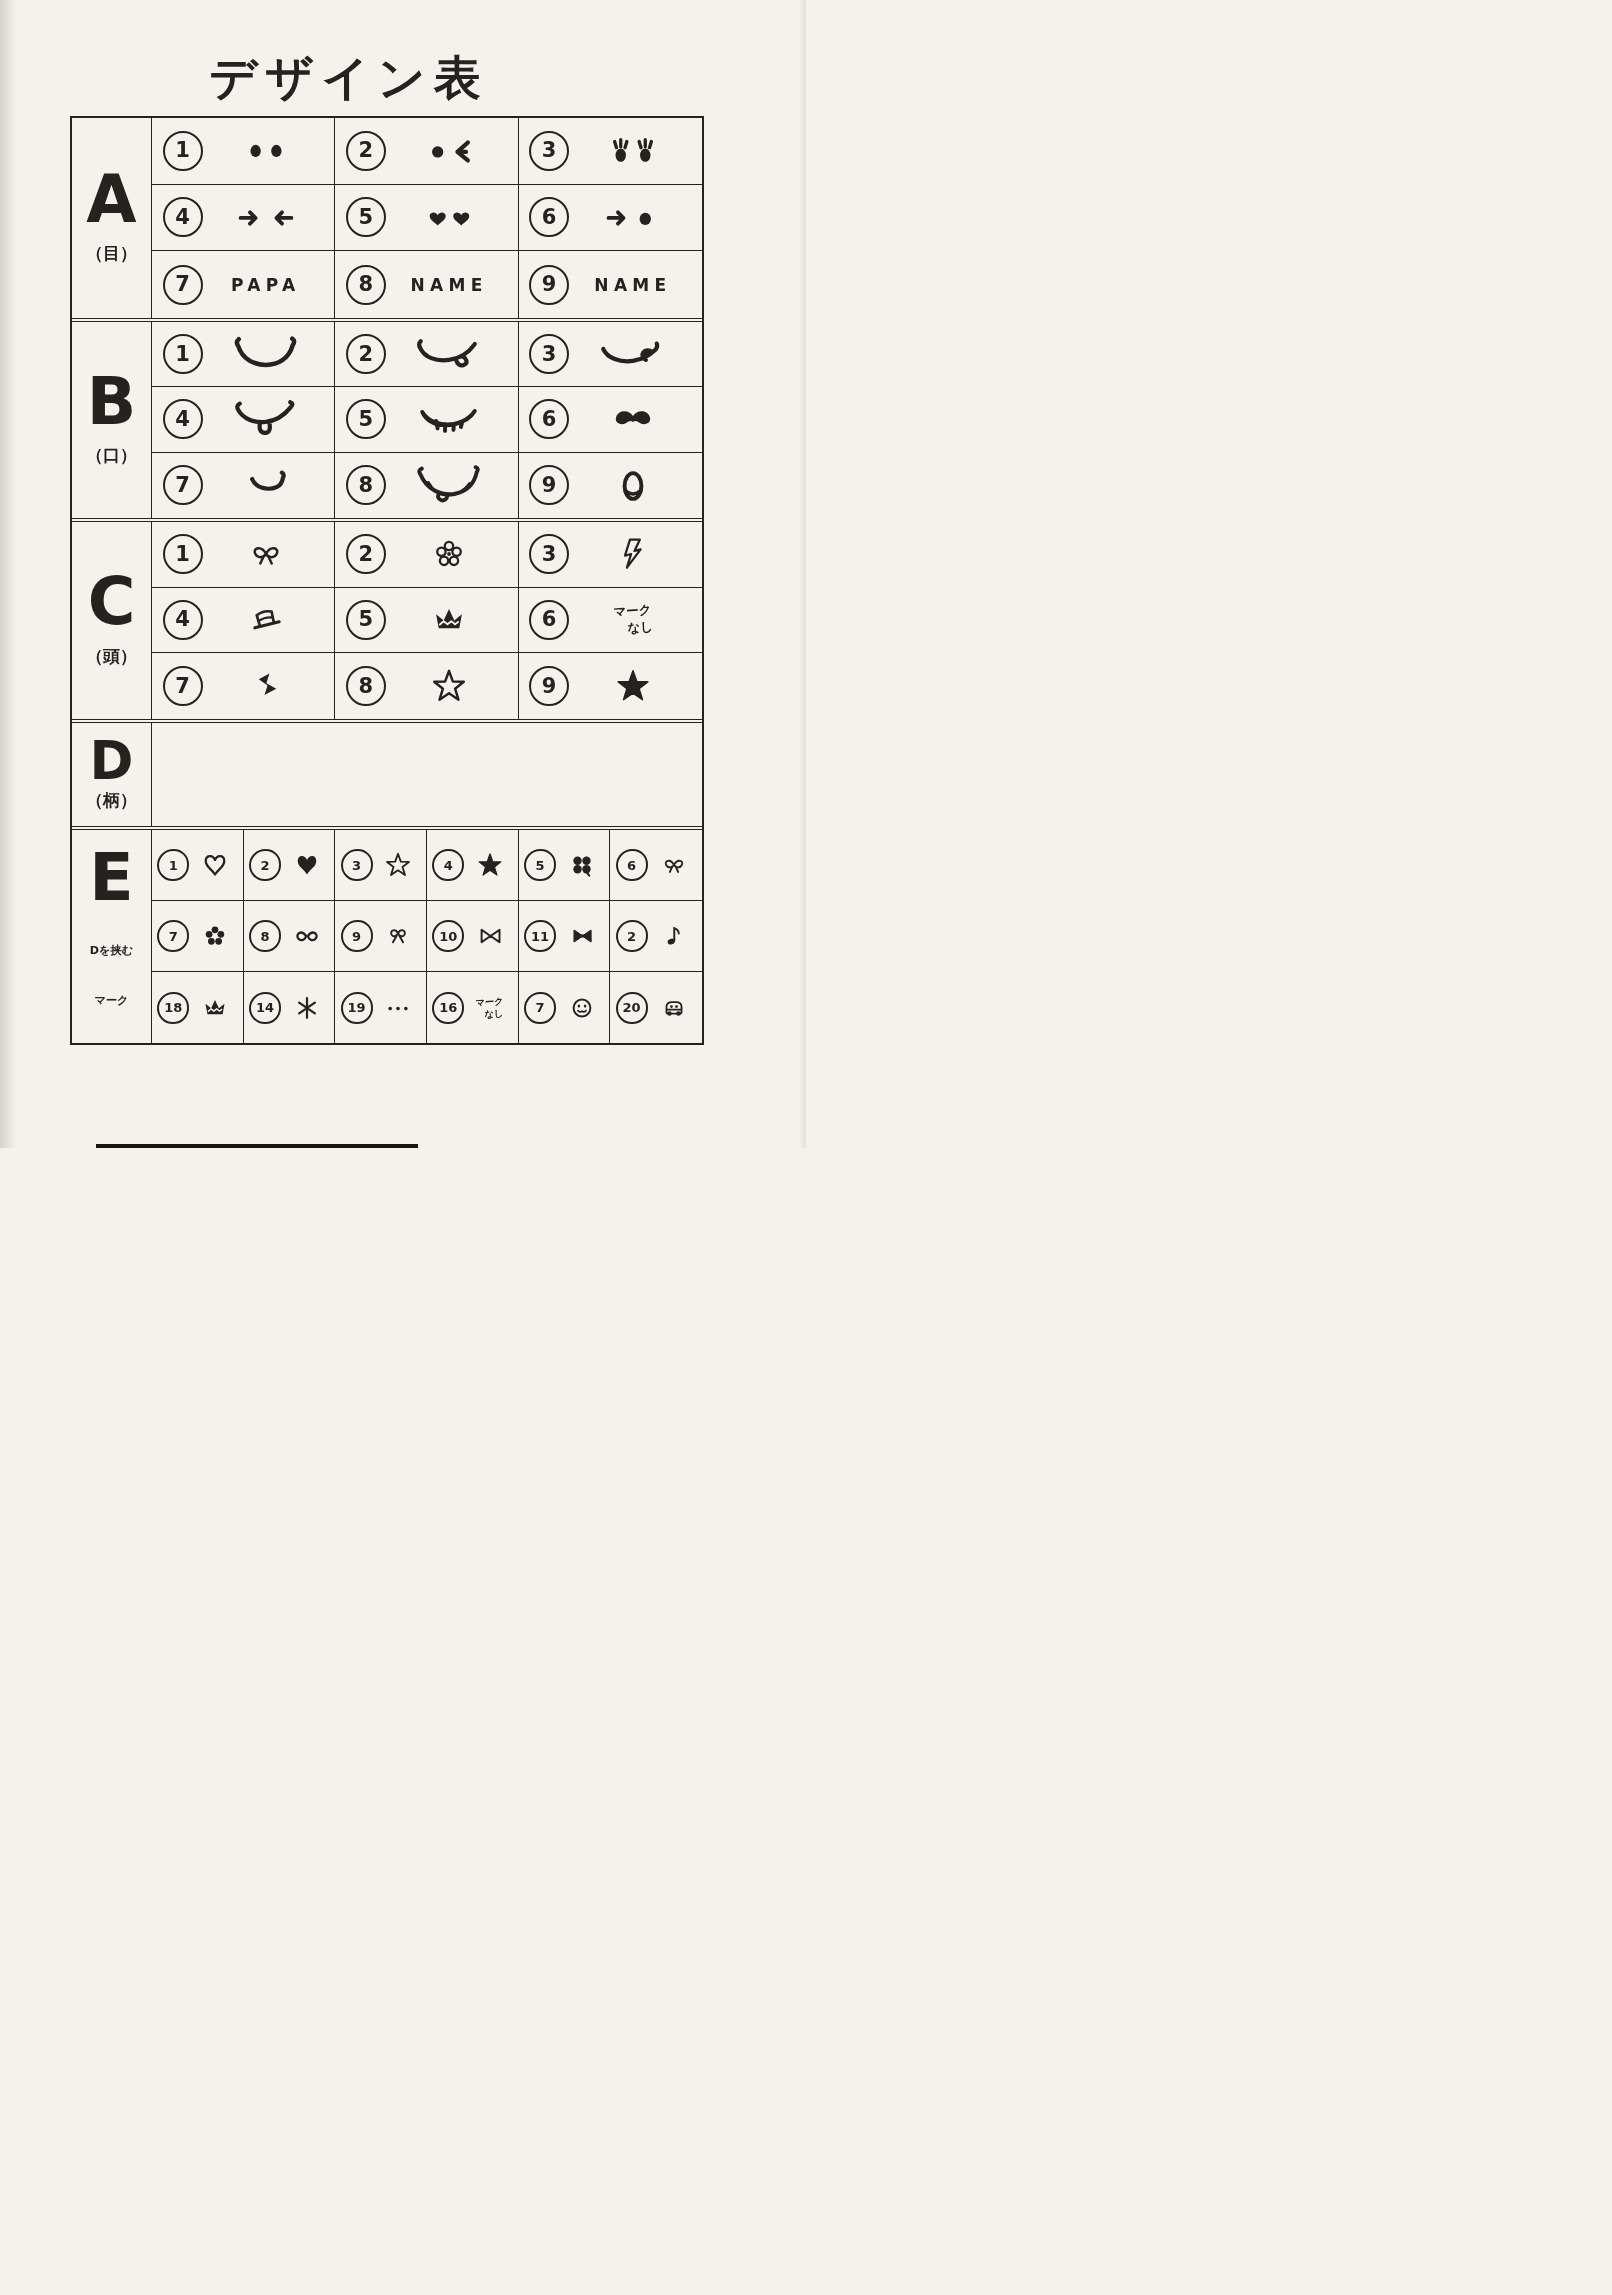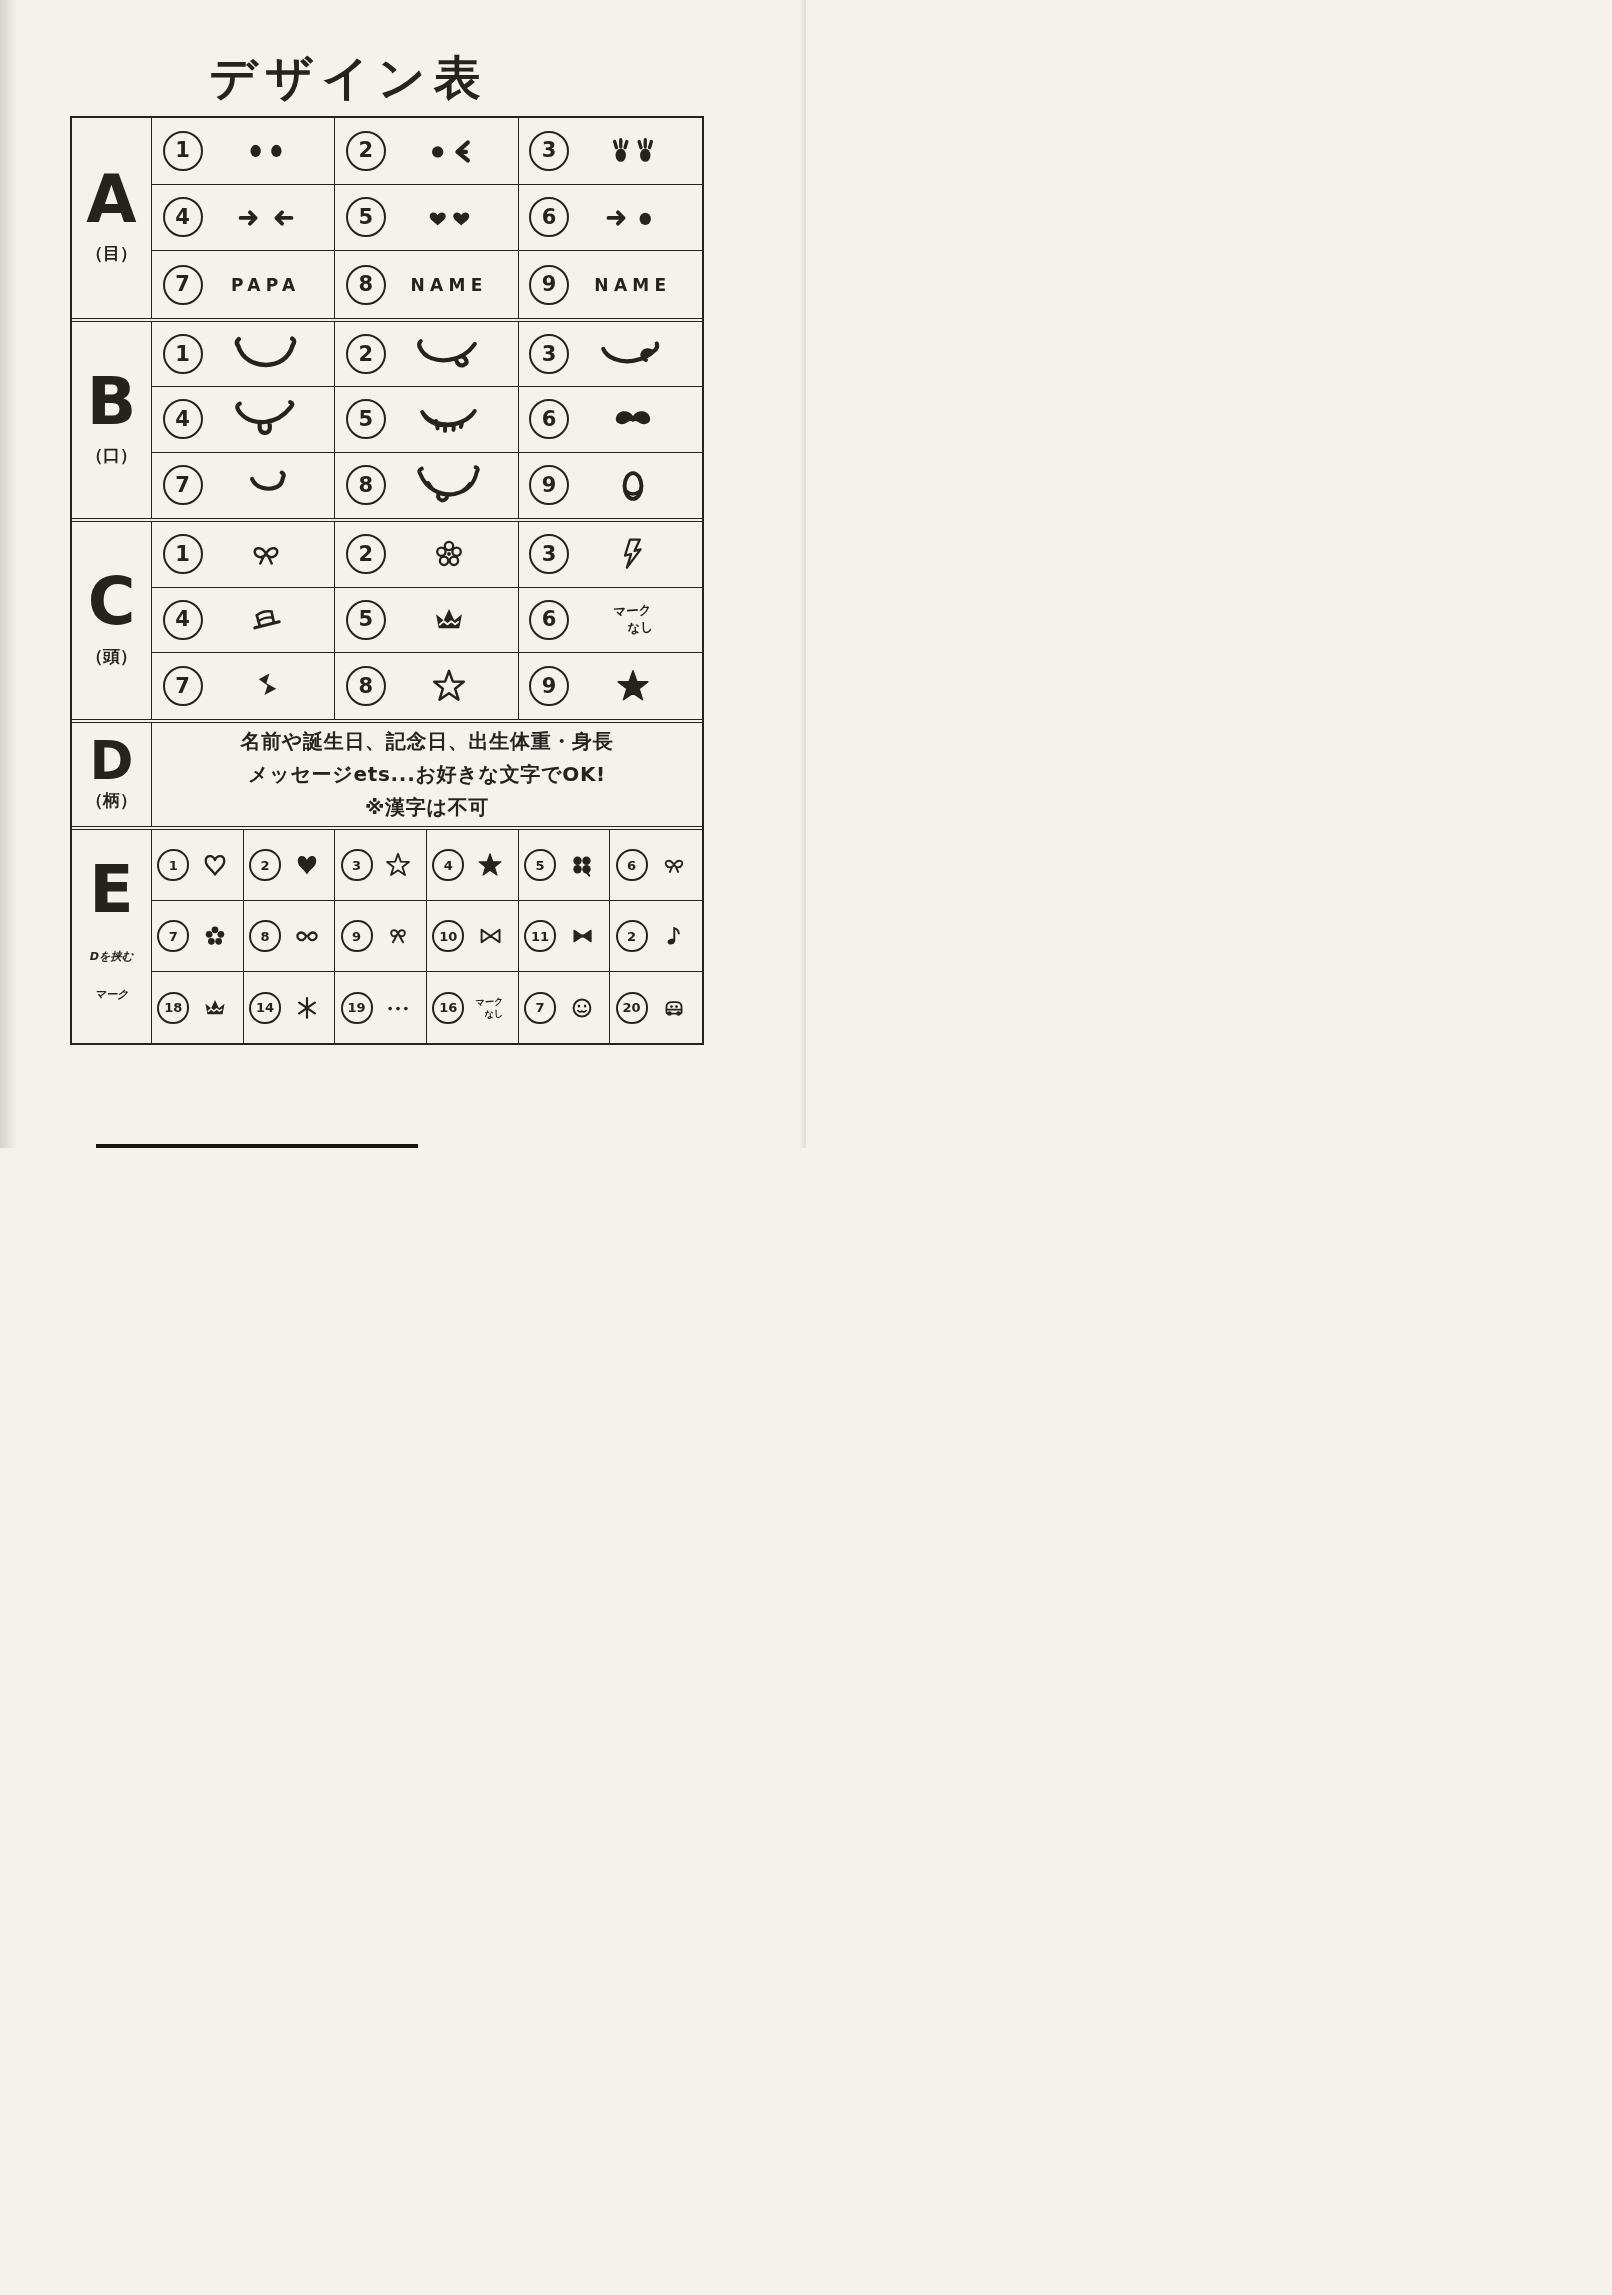--- a/index.html
+++ b/index.html
@@ -28,21 +28,21 @@
   .section{display:grid;box-sizing:border-box;}
   .section + .section{border-top:4.6px double var(--ink);}
 
   .label-cell{
     display:flex;flex-direction:column;align-items:center;justify-content:center;
     border-right:1.6px solid var(--ink);box-sizing:border-box;gap:13px;padding:2.6px 1.3px;
   }
   .letter{font-size:65px;font-weight:700;line-height:.9;}
   .sec-D .letter{font-size:53px;}
   .sublabel{font-size:17px;font-weight:700;letter-spacing:0px;}
-  .sublabel.small{font-size:11.2px;margin:10px;line-height:1.25;font-style:italic;}
+  .sublabel.small{font-size:11.2px;margin:16px;line-height:1.25;}
   .sec-D .label-cell{gap:5.3px;}
   .sec-E .label-cell{gap:4px;}
   .sec-E .letter{margin-bottom:17px;}
 
   .cell{
     display:flex;align-items:center;box-sizing:border-box;
     padding:0 5.3px 0 10.5px;
   }
   .cell.br{border-right:1.6px solid var(--ink);}
   .cell.bb{border-bottom:1.6px solid var(--ink);}
@@ -313,25 +313,20 @@
             <use href="#i-star-filled"></use>
           </svg>
         </span>
       </div>
     </div>
     <div class="section sec-D" style="height: 107px; grid-template-columns: 80px repeat(1, 1fr); grid-template-rows: repeat(1, 1fr);">
       <div class="label-cell" style="grid-row: 1 / span 1;">
         <div class="letter">D</div>
         <div class="sublabel">（柄）</div>
       </div>
-      <div class="note-cell">
-        <div class="note-line">名前や誕生日、記念日、出生体重・身長</div>
-        <div class="note-line">メッセージets...お好きな文字でOK!</div>
-        <div class="note-line">※漢字は不可</div>
-      </div>
     </div>
     <div class="section sec-E" style="height: 217px; grid-template-columns: 80px repeat(6, 1fr); grid-template-rows: repeat(3, 1fr);">
       <div class="label-cell" style="grid-row: 1 / span 3;">
         <div class="letter">E</div>
         <div class="sublabel small">Dを挟む</div>
         <div class="sublabel small">マーク</div>
       </div>
       <div class="cell br bb">
         <span class="num num-sm">1</span>
         <span class="cell-body">

